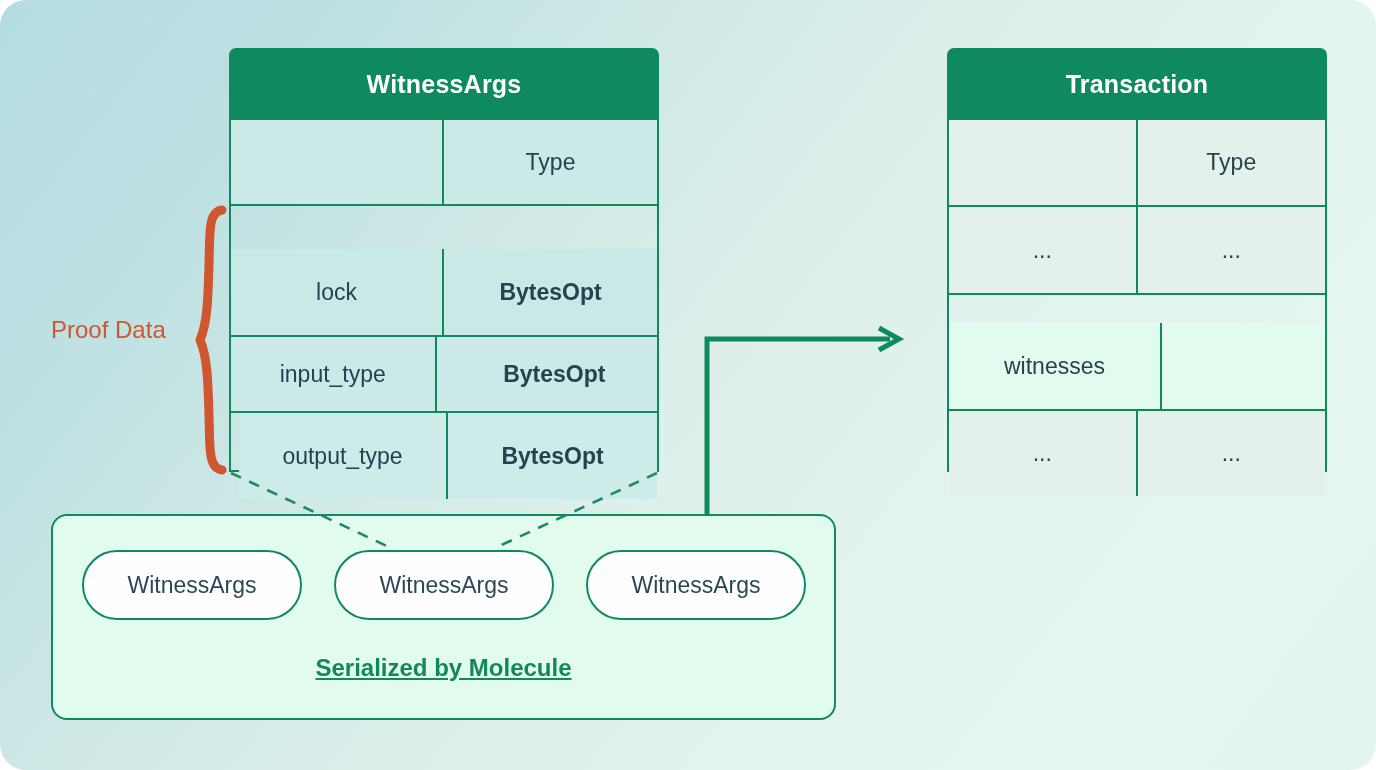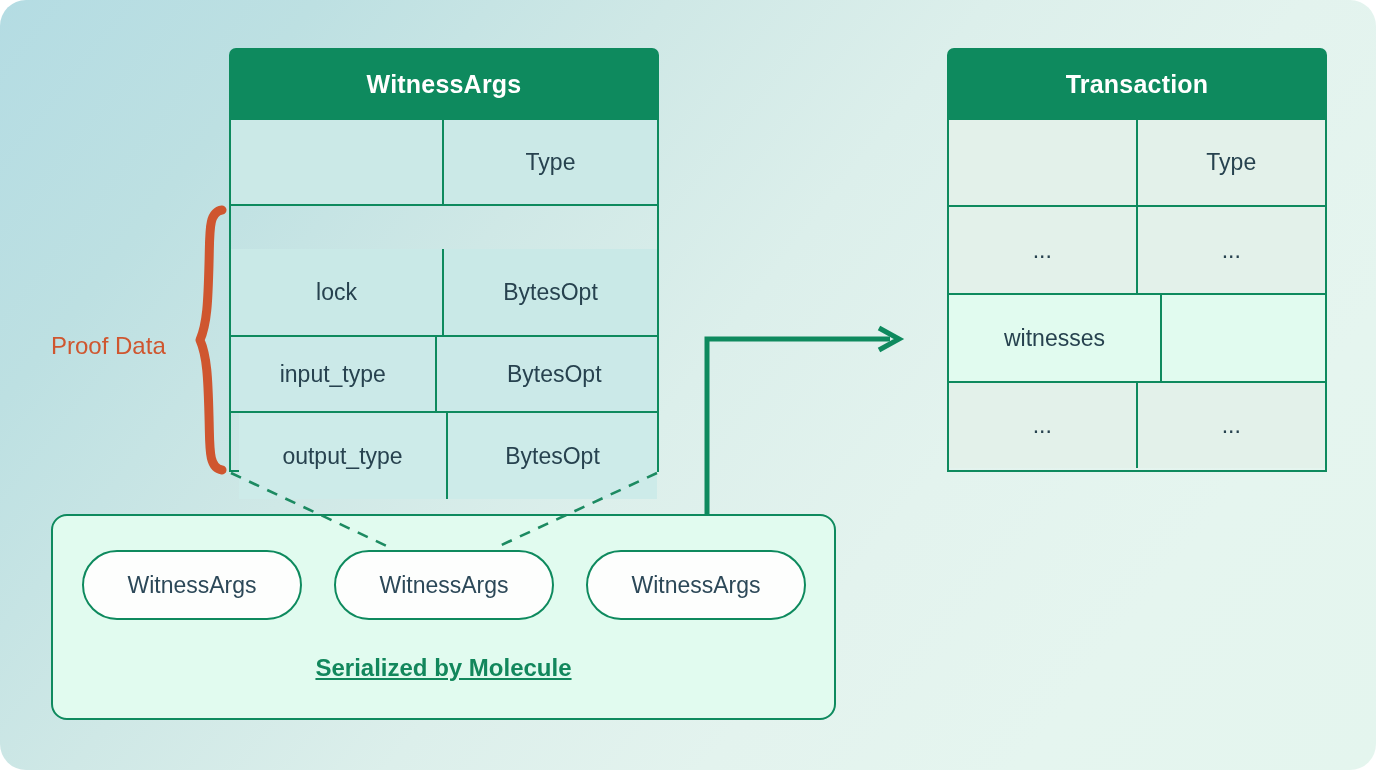--- a/index.html
+++ b/index.html
@@ -62,21 +62,21 @@
     align-items: center;
     justify-content: center;
     font-size: 23px;
     color: #27424f;
     overflow: hidden;
     white-space: nowrap;
   }
   .scell.left {
     border-right: 2px solid #0e8a5e;
   }
-  .scell.bold { font-weight: normal; }
+  .scell.bold { font-weight: bold; }
 
   
   #witnessargs-table .srow { background: #cbe9e6; }
   #witnessargs-table .srow.r0 { background: #cbe9e7; }
   #witnessargs-table .srow.r1 { background: #c9e9e7; }
   #witnessargs-table .srow.r2 { background: #cbe9e8; }
   #witnessargs-table .srow.r3 { background: #cdebe9; }
 
   
   #transaction-table .srow { background: #e3f1ea; }
@@ -173,33 +173,33 @@
       <div class="srow" style="height:87px;">
         <div class="scell left" style="width:213px;"></div>
         <div class="scell" style="width:212px;">Type</div>
       </div>
 
       <div class="srow" style="height:88px;">
         <div class="scell left" style="width:213px;">...</div>
         <div class="scell" style="width:212px;">...</div>
       </div>
 
-      <div class="srow highlight" style="height:88px;">
+      <div class="srow highlight" style="height:88px;margin-top:28px;">
         <div class="scell left" style="width:213px;">witnesses</div>
       </div>
 
       <div class="srow" style="height:85px;">
         <div class="scell left" style="width:213px;">...</div>
         <div class="scell" style="width:212px;">...</div>
       </div>
 
     </div>
   </div>
 
-  <div id="proof-data-label" style="left:51px; top:332px;">Proof Data</div>
+  <div id="proof-data-label" style="left:51px; top:316px;">Proof Data</div>
 
   <svg id="proof-brace" style="left:194px; top:198px;" width="40" height="285" viewBox="0 0 40 285">
     <path d="M 28 12
              C 14 14, 16 34, 15 66
              C 14 104, 13 126, 6 142
              C 13 158, 14 180, 15 218
              C 16 250, 14 270, 28 272" fill="none" stroke="#cf562f" stroke-width="9" stroke-linecap="round" stroke-linejoin="round"></path>
   </svg>
 
   <div id="molecule-box" style="left:51px; top:514px; width:785px; height:206px;">

